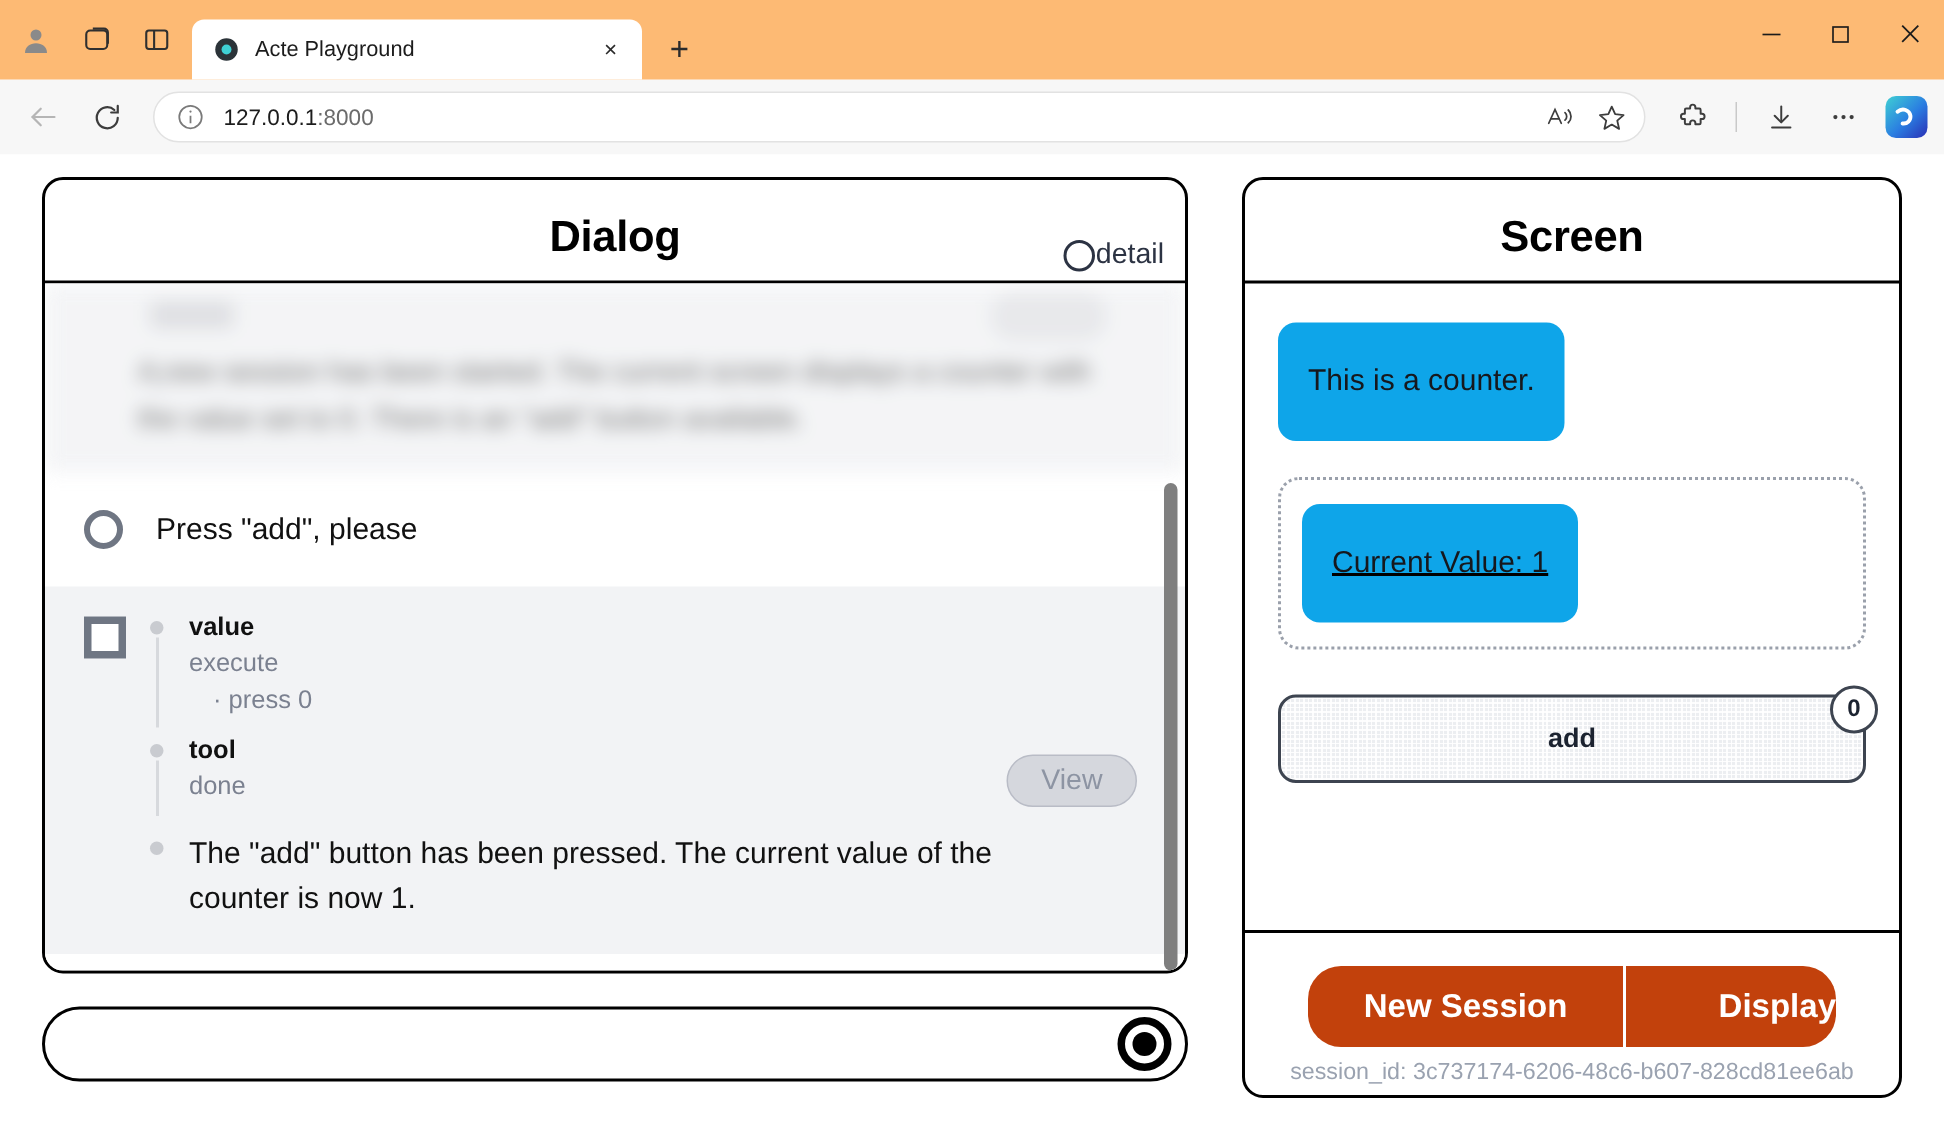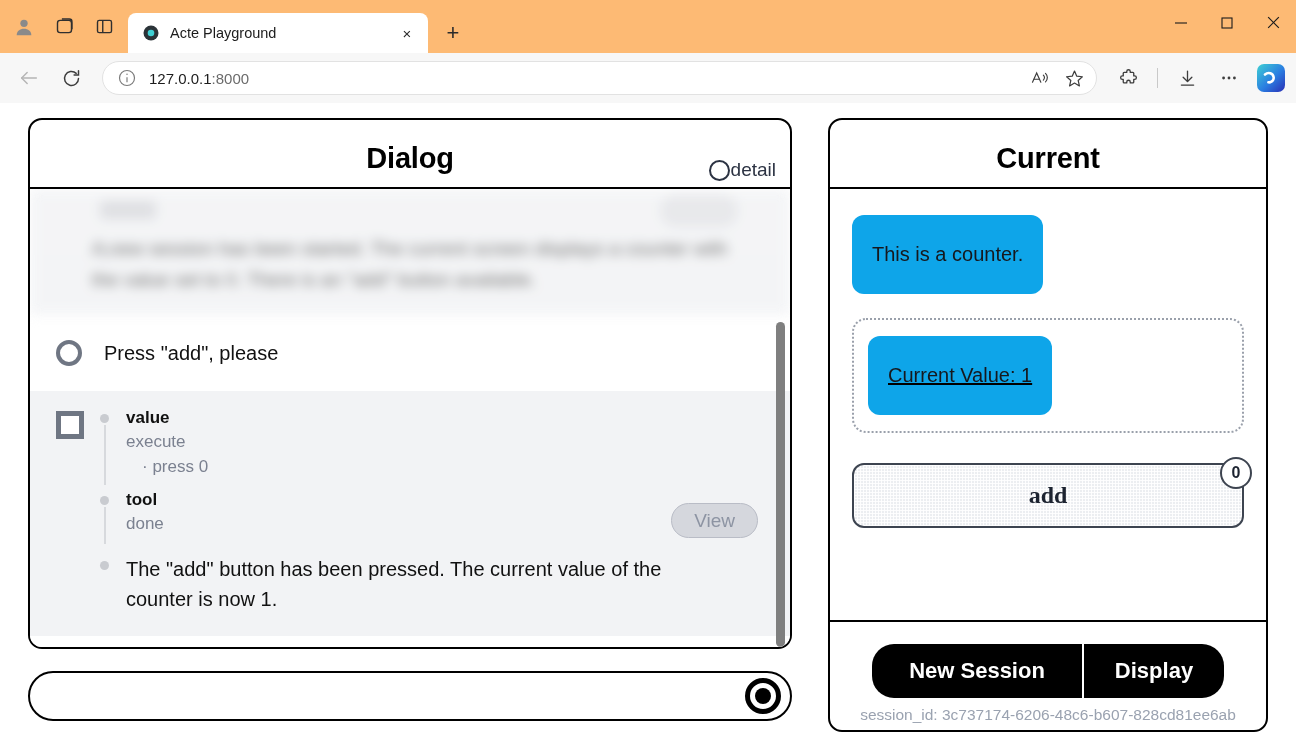--- a/index.html
+++ b/index.html
@@ -199,41 +199,41 @@
     display: flex;
     text-decoration: underline;
   }
   .add-wrap { position: relative; padding-top: 6px; }
   .add-btn {
     width: 100%; border: 2px solid #3d4450; border-radius: 12px;
     background-color: #eceef1;
     background-image:
       repeating-linear-gradient(0deg, rgba(255,255,255,.9) 0 1px, transparent 1px 3px),
       repeating-linear-gradient(90deg, rgba(255,255,255,.9) 0 1px, transparent 1px 3px);
-    padding: 17px 0; font-size: 24px; font-weight: bold; color: #1c2330;
-    font-family: Liberation Serif, serif;
+    padding: 17px 0; font-size: 18px; font-weight: bold; color: #1c2330;
+    font-family: Liberation Sans, sans-serif;
   }
   .badge {
     position: absolute; top: 0; right: -8px; width: 32px; height: 32px;
     border-radius: 50%; background: #fff; border: 2px solid #3d4450;
     display: flex; align-items: center; justify-content: center;
     font-size: 16px; font-weight: bold; color: #1c2330;
   }
   .screen-foot {
     border-top: 2px solid #000; flex: none;
     display: flex; flex-direction: column; align-items: center;
     padding: 22px 0 6px 0; gap: 8px;
   }
   .foot-btns { display: flex; border-radius: 22px; overflow: hidden; }
   .foot-btn {
-    background: #000000; color: #fff; border: none; font-weight: bold; font-size: 22px;
+    background: #c2410c; color: #fff; border: none; font-weight: bold; font-size: 22px;
     padding: 14px 0; font-family: "Liberation Sans", sans-serif;
   }
   .foot-btn.primary { width: 212px; border-right: 2px solid #fff; }
-  .foot-btn.secondary { width: 140px; }
+  .foot-btn.secondary { width: 140px; text-align: right; }
   .session-id { font-size: 15.5px; color: #9aa2b0; }
 </style>
 </head>
 <body>
 
 <div class="browser">
 
   <div class="tabstrip">
     <div class="tabstrip-left">
       <div class="chrome-icon-btn">
@@ -433,21 +433,21 @@
         <input class="composer-input" type="text" value="" placeholder="" style="">
         <span class="record-btn">
           <span class="record-dot"></span>
         </span>
       </div>
     </div>
 
     <div class="col-right">
       <div class="panel screen-panel">
         <div class="panel-head">
-          <div class="panel-title">Current</div>
+          <div class="panel-title">Screen</div>
         </div>
 
         <div class="screen-body">
           <div class="chip">This is a counter.</div>
 
           <div class="dotted-box">
             <div class="chip">Current Value: 1</div>
           </div>
 
           <div class="add-wrap">

